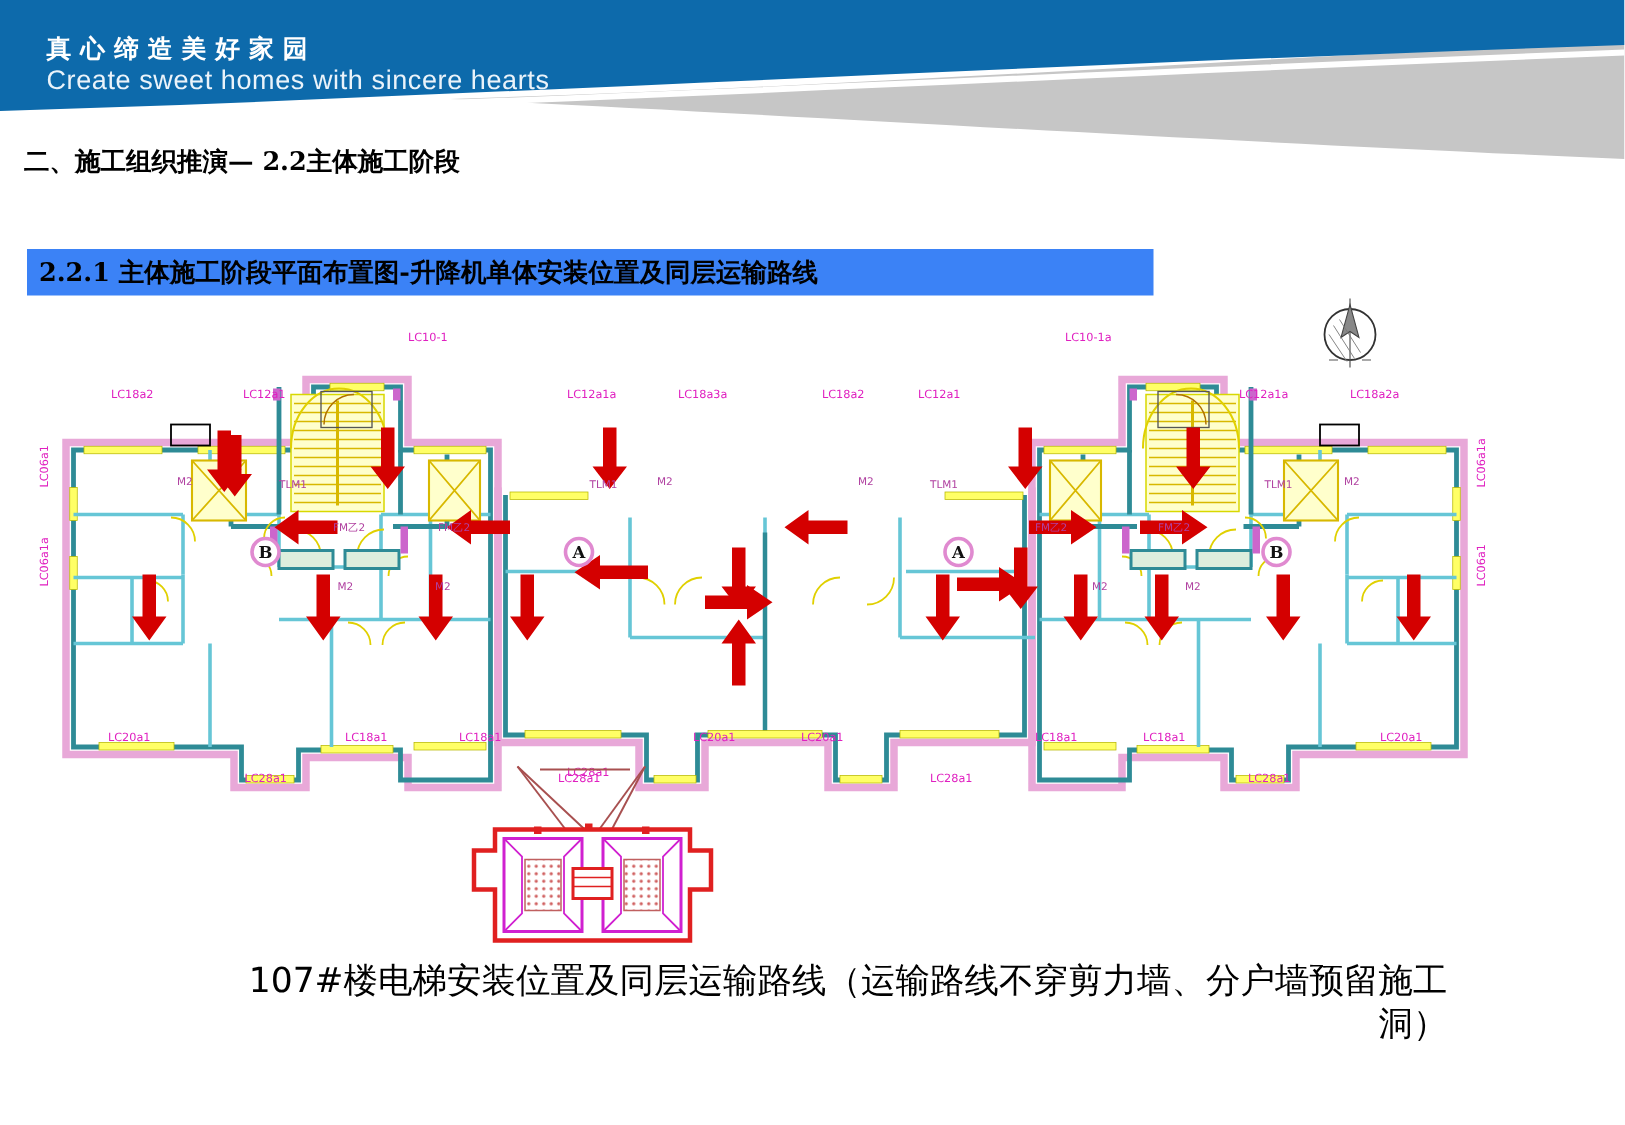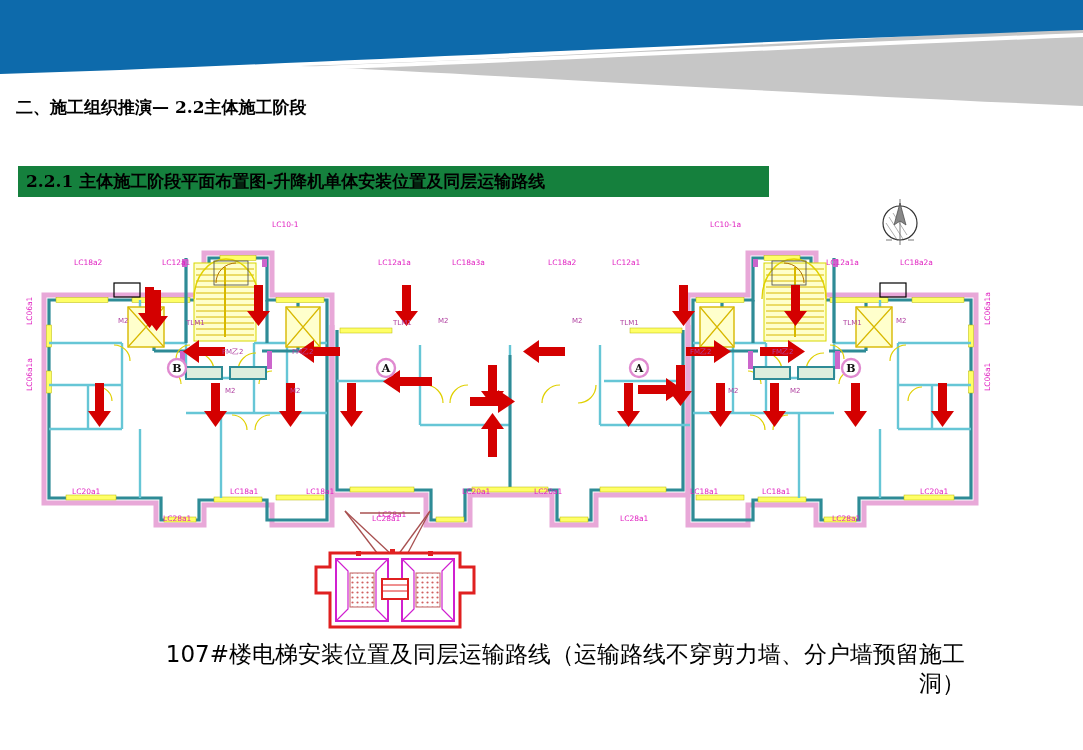--- a/index.html
+++ b/index.html
@@ -25,21 +25,21 @@
   }
   
   #section-title{
     position:absolute;left:16px;top:96px;
     font-family:"DejaVu Serif","Liberation Serif",serif;
     font-size:17px;font-weight:bold;color:#000;white-space:nowrap;
   }
   
   #subtitle-bar{
     position:absolute;left:18px;top:166px;width:751px;height:31px;
-    background:#15803d;display:flex;align-items:center;
+    background:#3b82f6;display:flex;align-items:center;
   }
   #subtitle-text{
     font-family:"DejaVu Serif","Liberation Serif",serif;
     font-size:17px;font-weight:bold;color:#000;padding-left:8px;white-space:nowrap;
   }
   
   #plan-wrap{position:absolute;left:0;top:195px;width:1083px;height:440px;}
   #plan{display:block;}
   
   #caption{
@@ -54,20 +54,22 @@
 
 <div id="banner">
   <svg width="1083" height="112" viewBox="0 0 1083 112">
 
     <path d="M 1083 27 C 820 40 560 58 300 66 C 480 74 760 92 1083 106 Z" fill="#c6c6c6"></path>
 
     <path d="M 0 0 L 1083 0 L 1083 30 C 780 40 420 58 120 70 L 0 74 Z" fill="#0d6aab"></path>
 
     <path d="M 0 76 C 300 70 700 48 1083 33 L 1083 37 C 700 52 300 74 0 80 Z" fill="#ffffff"></path>
   </svg>
+  <div class="slogan-cn">真心缔造美好家园</div>
+  <div class="slogan-en">Create sweet homes with sincere hearts</div>
 </div>
 
 <div id="section-title">二、施工组织推演— 2.2主体施工阶段</div>
 
 <div id="subtitle-bar">
   <div id="subtitle-text">2.2.1 主体施工阶段平面布置图-升降机单体安装位置及同层运输路线</div>
 </div>
 
 <div id="plan-wrap">
 <svg id="plan" width="1083" height="440" viewBox="0 0 1083 440">

